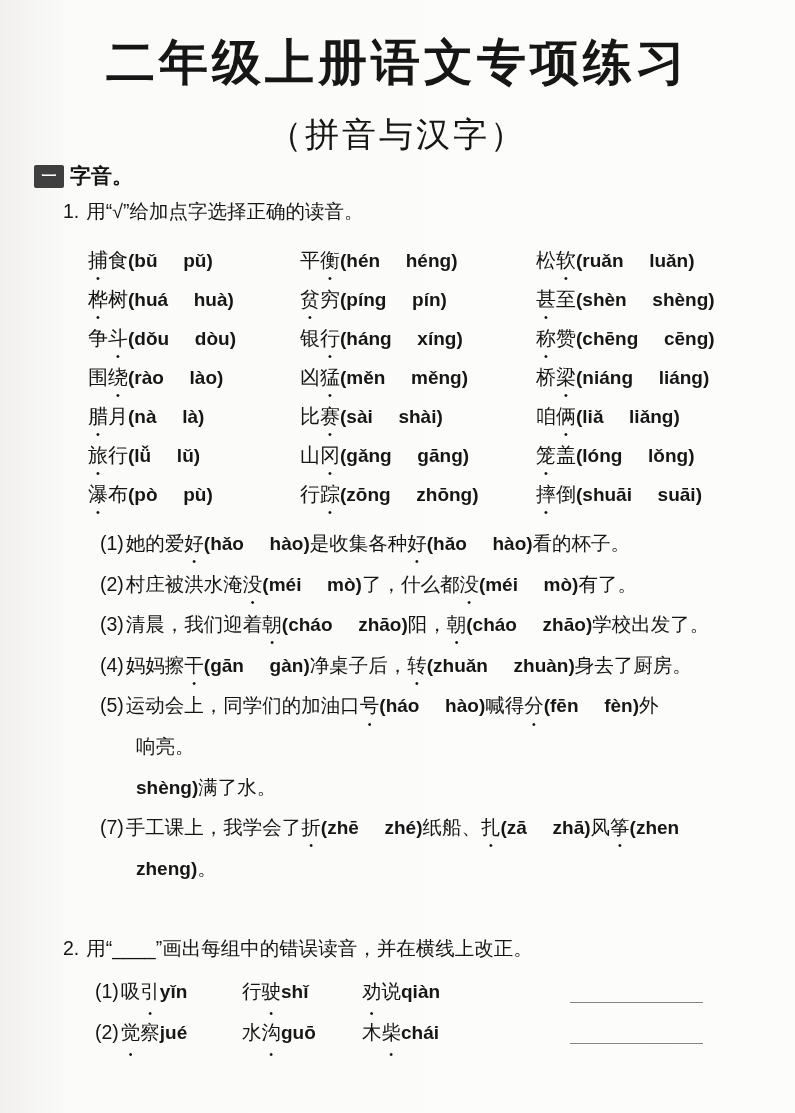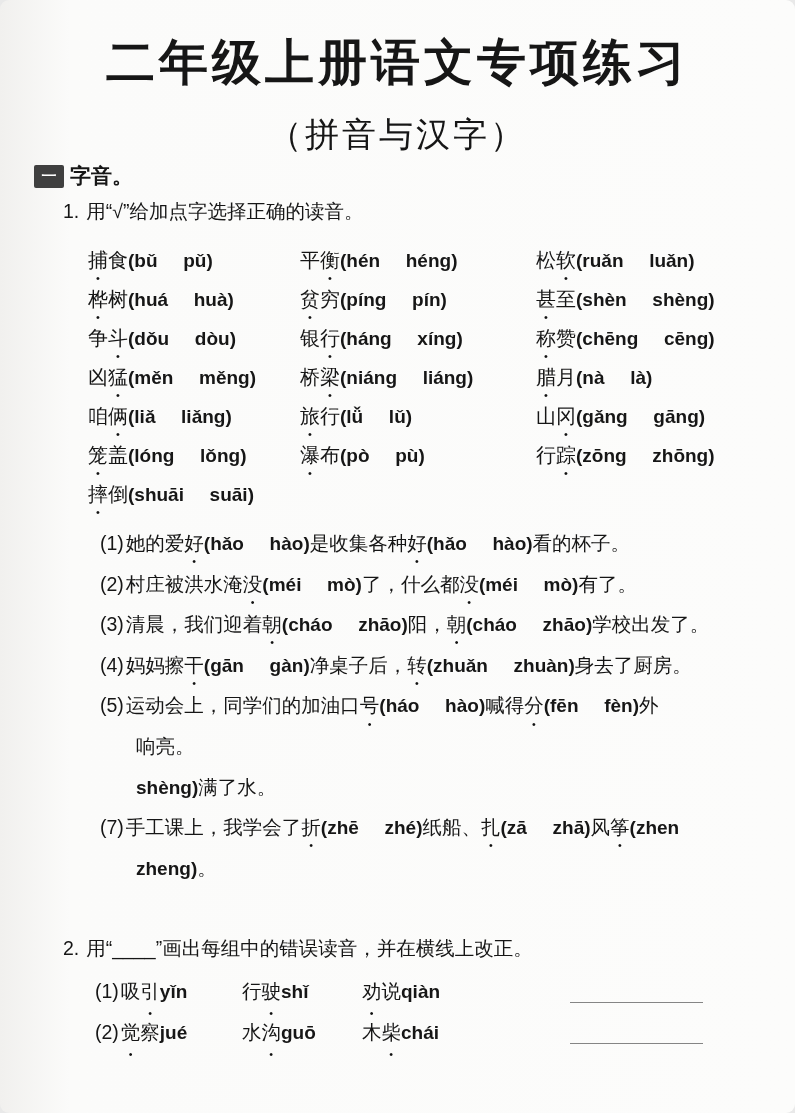--- a/index.html
+++ b/index.html
@@ -1,19 +1,19 @@
 <!DOCTYPE html>
 <html><head>
 <meta charset="utf-8">
 <style>
   html,body{margin:0;padding:0;background:#e9e9e9;}
   .page{
     position:relative;width:795px;height:1113px;overflow:hidden;
     background:linear-gradient(90deg,#f1f0ee 0px,#fbfbfa 70px,#fcfcfb 100%);
-    font-family:"Liberation Sans","DejaVu Sans",sans-serif;color:#161616;border-radius:9px;
+    font-family:"Liberation Sans","DejaVu Sans",sans-serif;color:#161616;
   }
   .title{position:absolute;top:30px;left:0;width:100%;text-align:center;
     font-size:49px;font-weight:bold;letter-spacing:4px;white-space:nowrap;}
   .subtitle{position:absolute;top:112px;left:0;width:100%;text-align:center;
     font-size:34px;font-weight:normal;letter-spacing:3px;}
   .section{position:absolute;top:162px;left:34px;display:flex;align-items:center;
     font-size:21px;font-weight:bold;}
   .badge{display:inline-flex;align-items:center;justify-content:center;
     width:30px;height:23px;background:#3f3f3f;color:#fff;font-size:15px;
     font-weight:bold;margin-right:6px;border-radius:2px;}
@@ -57,23 +57,25 @@
   <div class="grid" id="word-grid">
       <div class="cell"><span class="zh"><span class="dc">捕</span><span>食</span></span><span class="py">(<span>bǔ</span><span class="gap">pǔ</span>)</span></div>
       <div class="cell"><span class="zh"><span>平</span><span class="dc">衡</span></span><span class="py">(<span>hén</span><span class="gap">héng</span>)</span></div>
       <div class="cell"><span class="zh"><span>松</span><span class="dc">软</span></span><span class="py">(<span>ruǎn</span><span class="gap">luǎn</span>)</span></div>
       <div class="cell"><span class="zh"><span class="dc">桦</span><span>树</span></span><span class="py">(<span>huá</span><span class="gap">huà</span>)</span></div>
       <div class="cell"><span class="zh"><span class="dc">贫</span><span>穷</span></span><span class="py">(<span>píng</span><span class="gap">pín</span>)</span></div>
       <div class="cell"><span class="zh"><span class="dc">甚</span><span>至</span></span><span class="py">(<span>shèn</span><span class="gap">shèng</span>)</span></div>
       <div class="cell"><span class="zh"><span>争</span><span class="dc">斗</span></span><span class="py">(<span>dǒu</span><span class="gap">dòu</span>)</span></div>
       <div class="cell"><span class="zh"><span>银</span><span class="dc">行</span></span><span class="py">(<span>háng</span><span class="gap">xíng</span>)</span></div>
       <div class="cell"><span class="zh"><span class="dc">称</span><span>赞</span></span><span class="py">(<span>chēng</span><span class="gap">cēng</span>)</span></div>
+      <div class="cell"><span class="zh"><span>围</span><span class="dc">绕</span></span><span class="py">(<span>rào</span><span class="gap">lào</span>)</span></div>
       <div class="cell"><span class="zh"><span>凶</span><span class="dc">猛</span></span><span class="py">(<span>měn</span><span class="gap">měng</span>)</span></div>
       <div class="cell"><span class="zh"><span>桥</span><span class="dc">梁</span></span><span class="py">(<span>niáng</span><span class="gap">liáng</span>)</span></div>
       <div class="cell"><span class="zh"><span class="dc">腊</span><span>月</span></span><span class="py">(<span>nà</span><span class="gap">là</span>)</span></div>
+      <div class="cell"><span class="zh"><span>比</span><span class="dc">赛</span></span><span class="py">(<span>sài</span><span class="gap">shài</span>)</span></div>
       <div class="cell"><span class="zh"><span>咱</span><span class="dc">俩</span></span><span class="py">(<span>liǎ</span><span class="gap">liǎng</span>)</span></div>
       <div class="cell"><span class="zh"><span class="dc">旅</span><span>行</span></span><span class="py">(<span>lǚ</span><span class="gap">lǔ</span>)</span></div>
       <div class="cell"><span class="zh"><span>山</span><span class="dc">冈</span></span><span class="py">(<span>gǎng</span><span class="gap">gāng</span>)</span></div>
       <div class="cell"><span class="zh"><span class="dc">笼</span><span>盖</span></span><span class="py">(<span>lóng</span><span class="gap">lǒng</span>)</span></div>
       <div class="cell"><span class="zh"><span class="dc">瀑</span><span>布</span></span><span class="py">(<span>pò</span><span class="gap">pù</span>)</span></div>
       <div class="cell"><span class="zh"><span>行</span><span class="dc">踪</span></span><span class="py">(<span>zōng</span><span class="gap">zhōng</span>)</span></div>
       <div class="cell"><span class="zh"><span class="dc">摔</span><span>倒</span></span><span class="py">(<span>shuāi</span><span class="gap">suāi</span>)</span></div>
     </div>
 
   <div class="sentences" id="sentences">

